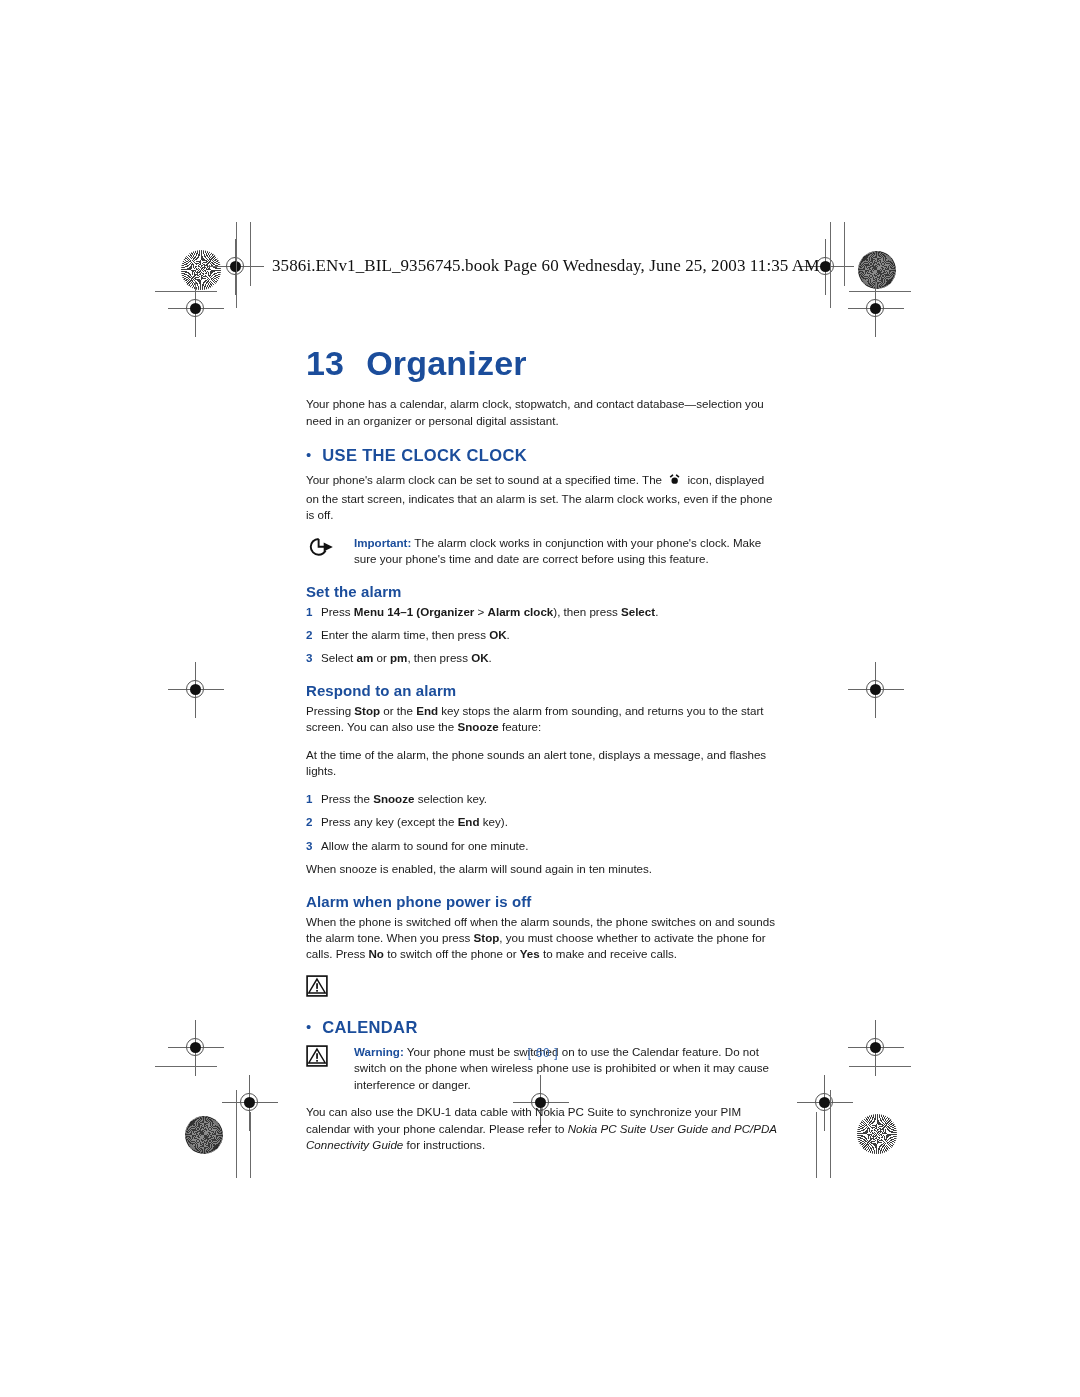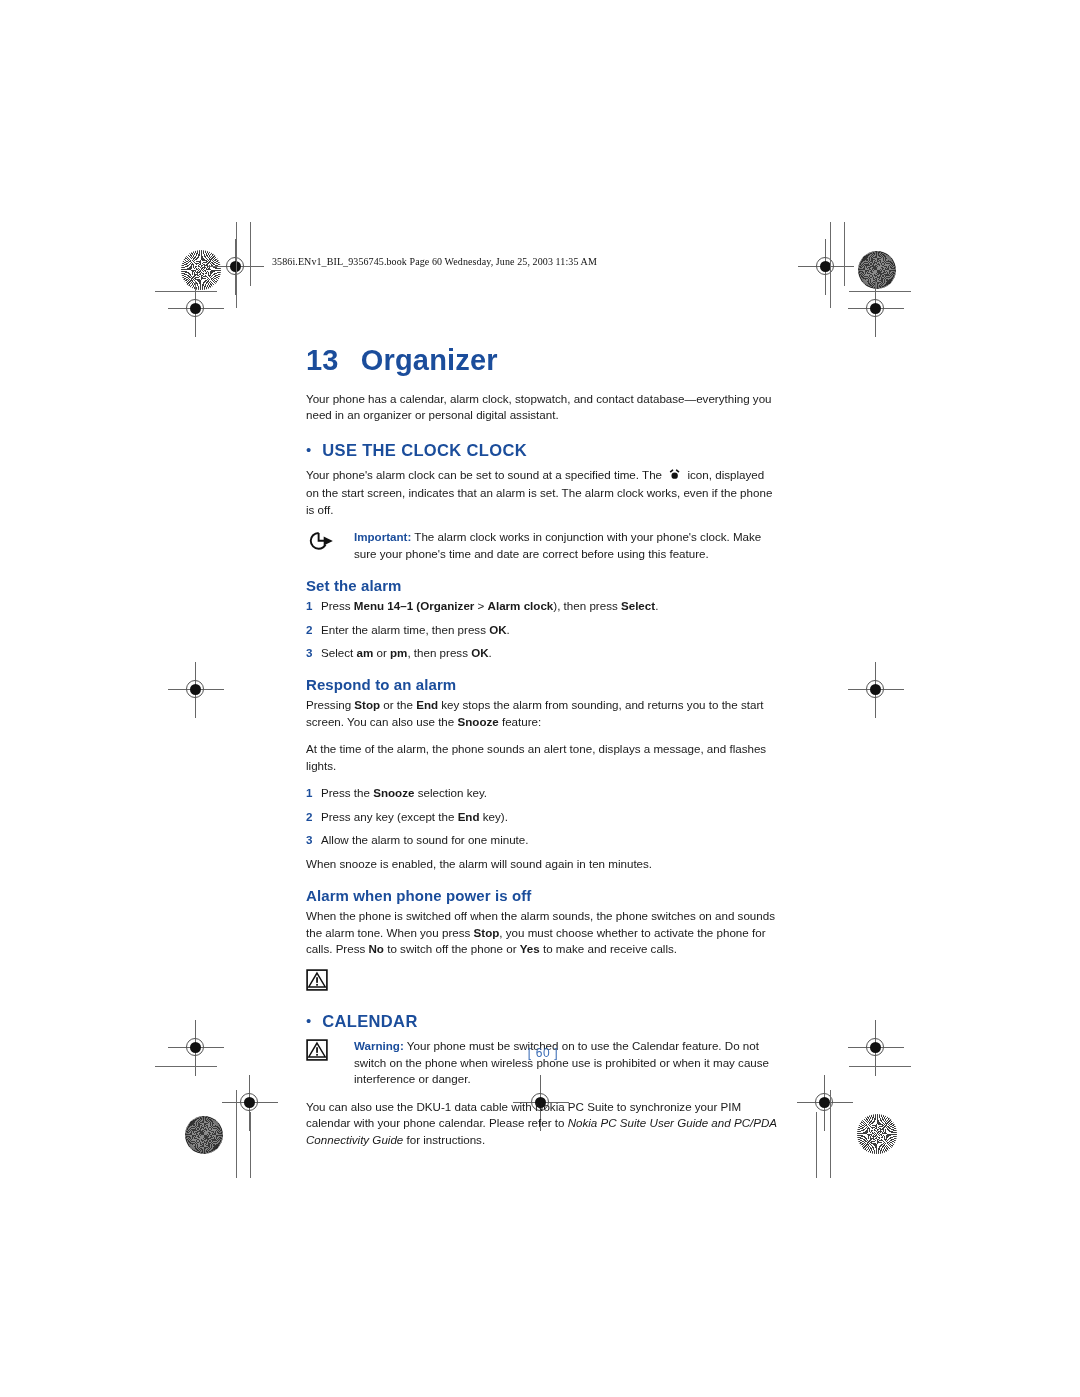--- a/index.html
+++ b/index.html
@@ -69,37 +69,37 @@
 
   .rule-v { position: absolute; width: 1px; background: #6b6b6b; }
   .rule-h { position: absolute; height: 1px; background: #6b6b6b; }
 
   
   .slug {
     position: absolute;
     left: 272px;
     top: 256px;
     font-family: "Liberation Serif", serif;
-    font-size: 10px;
+    font-size: 17px;
     color: #111;
     white-space: nowrap;
     letter-spacing: .1px;
   }
 
   
   .page {
     position: absolute;
     left: 306px;
     top: 345px;
     width: 474px;
   }
 
   .chapter-title {
     color: #1b4d9b;
-    font-size: 29px;
+    font-size: 34px;
     font-weight: bold;
     letter-spacing: .2px;
     margin: 0 0 14px 0;
     line-height: 1.1;
   }
   .chapter-title .num { margin-right: 22px; }
 
   p.body {
     font-size: 11.6px;
     line-height: 1.42;
@@ -275,21 +275,21 @@
 <div class="rule-h" style="left:849px; top:1066px; width:62px;"></div>
 
 <div class="slug">3586i.ENv1_BIL_9356745.book  Page 60  Wednesday, June 25, 2003  11:35 AM</div>
 
 <div class="page">
 
   <h1 class="chapter-title">
     <span class="num">13</span><span>Organizer</span>
   </h1>
 
-  <p class="body">Your phone has a calendar, alarm clock, stopwatch, and contact database—everything you need in an organizer or personal digital assistant.</p>
+  <p class="body">Your phone has a calendar, alarm clock, stopwatch, and contact database—selection you need in an organizer or personal digital assistant.</p>
 
   <div class="h1-bullet">
     <span class="bdot">•</span>
     <span class="htext">USE THE CLOCK CLOCK</span>
   </div>
 
   <p class="body">
     <span>Your phone's alarm clock can be set to sound at a specified time. The </span><span style="display:inline-block;vertical-align:-2px;margin:0 3px;">
       <svg width="13" height="13" viewBox="0 0 16 16" aria-hidden="true">
         <g fill="#111">

